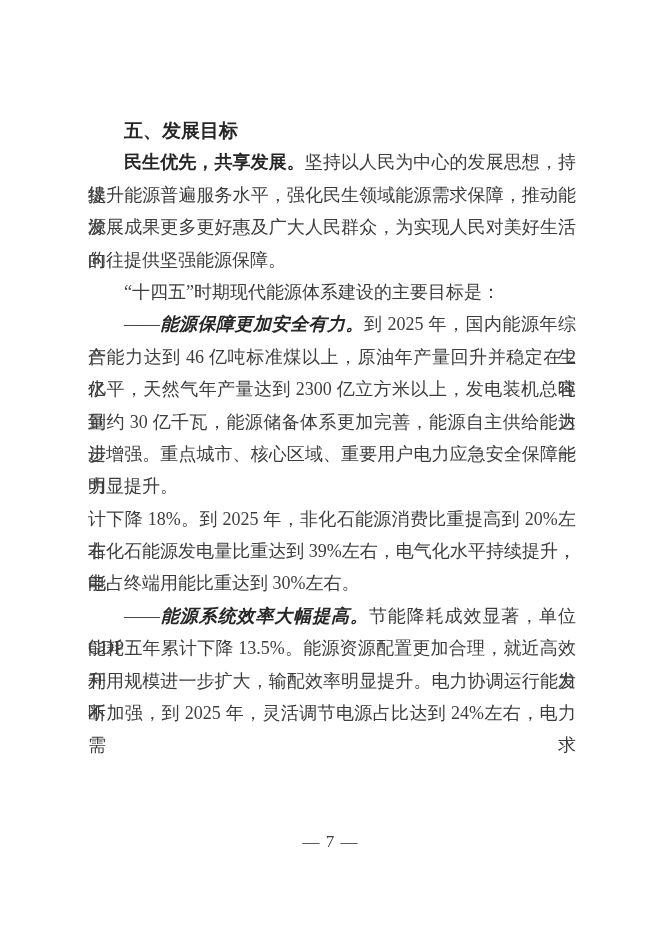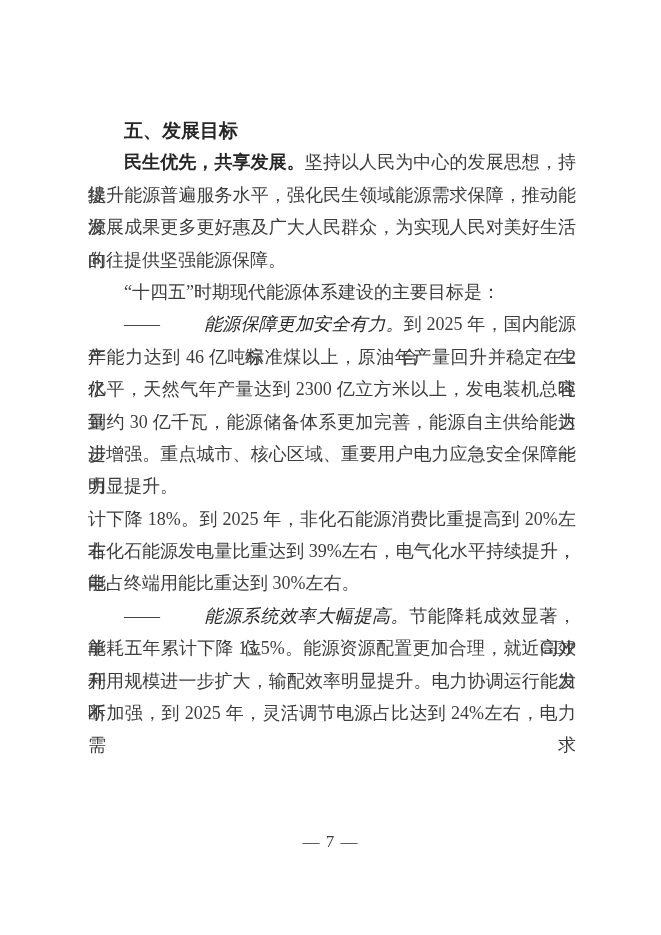--- a/index.html
+++ b/index.html
@@ -39,21 +39,21 @@
     text-align-last: left;
   }
   .line.indent { text-indent: 36px; }
   .paragraph.heading .line {
     font-family: "DejaVu Sans", "Liberation Sans", sans-serif;
     font-weight: 700;
     font-size: 19px;
   }
   .seg-normal { font-weight: 400; }
   .seg-bold   { font-weight: 700; }
-  .seg-lead   { font-weight: 400; font-style: italic; margin-left: 44px; }
+  .seg-lead   { font-weight: 700; font-style: italic; }
   .seg-heading{ font-weight: 700; }
   .paragraph[data-name="para-innovation"] { margin-top: 4px; }
   .page-footer {
     position: absolute;
     left: 0;
     right: 0;
     top: 832px;
     text-align: center;
     font-size: 17px;
     line-height: 20px;

